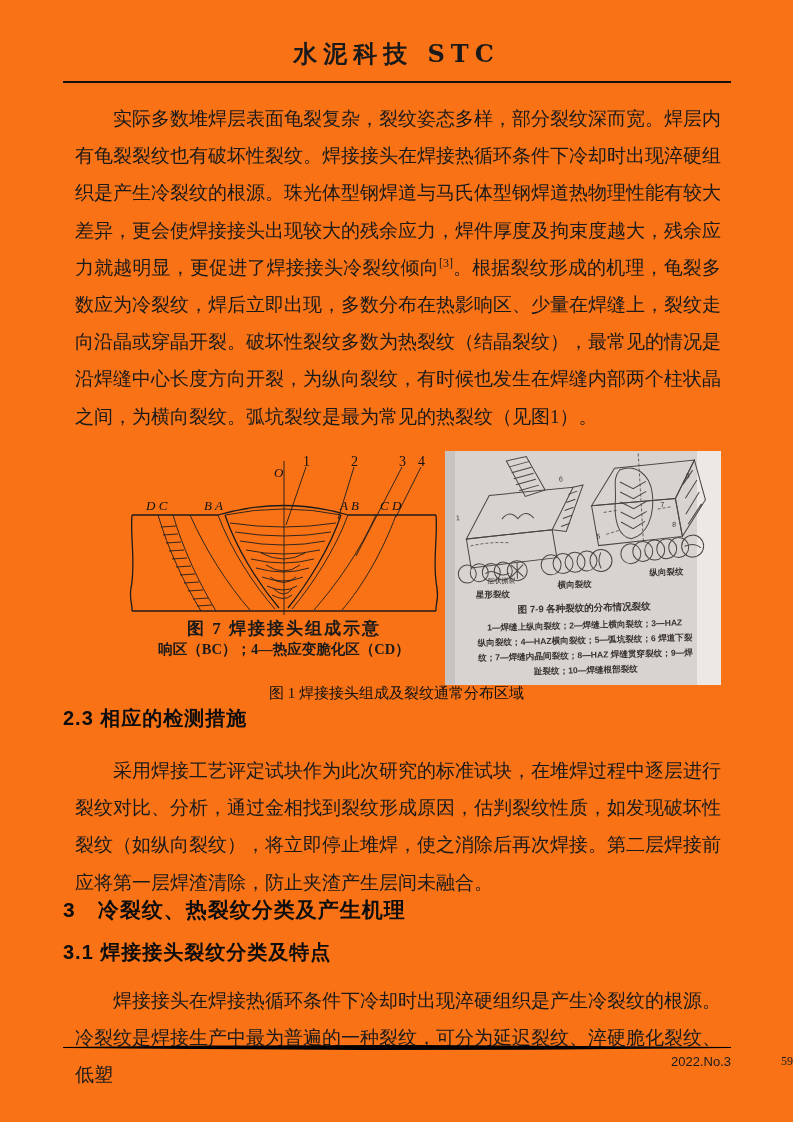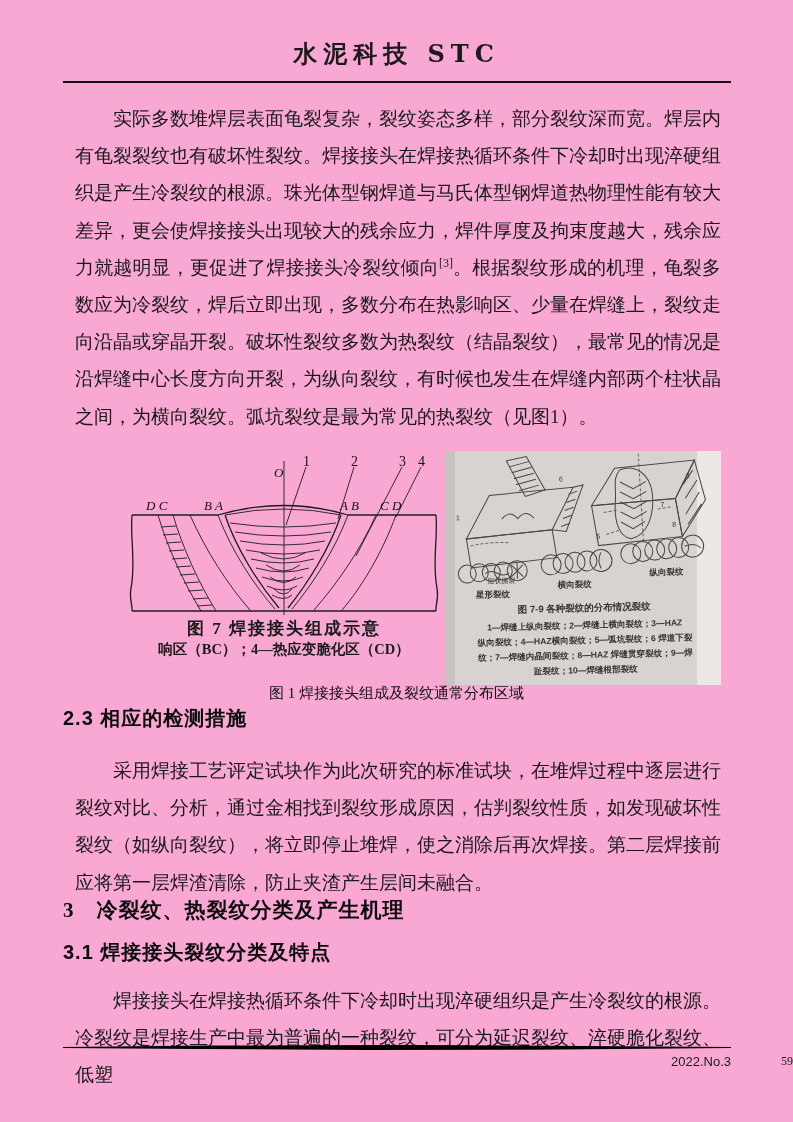--- a/index.html
+++ b/index.html
@@ -1,16 +1,16 @@
 <!DOCTYPE html>
 <html><head>
 <meta charset="utf-8">
 <style>
   html,body{margin:0;padding:0;background:#fff;}
-  .page{position:relative;width:793px;height:1122px;background:#f9a8d4;overflow:hidden;
+  .page{position:relative;width:793px;height:1122px;background:#f97316;overflow:hidden;
         font-family:"Liberation Serif","DejaVu Serif",serif;color:#1a1a1a;}
   .journal-title{position:absolute;top:38px;left:0;right:0;text-align:center;
         font-size:24px;letter-spacing:6px;font-weight:600;
         font-family:"DejaVu Serif","Liberation Serif",serif;}
   .header-rule{position:absolute;top:81px;left:63px;width:668px;height:0;
         border-top:2px solid #111;}
   .body-block{position:absolute;left:63px;width:670px;font-size:19px;line-height:37.2px;
         text-align:justify;}
   .tb1{top:88px;}
   .p-noindent{text-indent:0;margin:0;}
@@ -23,21 +23,21 @@
         font-family:"Liberation Serif",serif;}
   .diagram-caption .t{font-size:17px;letter-spacing:2px;margin-top:2px;}
   .diagram-caption .l{font-size:14.5px;letter-spacing:0;line-height:19px;}
   .fig-photo{position:absolute;left:445px;top:-2px;width:276px;height:234px;}
   .fig1-caption{position:absolute;top:684px;left:0;right:0;text-align:center;
         font-size:15px;font-family:Liberation Serif, serif;color:#111;}
   .h-sans{position:absolute;left:63px;margin:0;font-family:"Liberation Sans","DejaVu Sans",sans-serif;
         font-weight:700;color:#0d0d0d;}
   .h23{top:705px;font-size:20px;letter-spacing:1px;}
   .tb3{top:740px;}
-  .h3{top:896px;font-size:21px;letter-spacing:1px;font-family:Liberation Serif, serif;}
+  .h3{top:896px;font-size:21px;letter-spacing:1px;}
   .h31{top:939px;font-size:20px;letter-spacing:1px;}
   .tb4{top:970px;}
   .footer-line{position:absolute;top:1045px;left:63px;width:668px;height:5px;background:#000;
         clip-path:polygon(0% 38%,22% 12%,48% 0%,52% 0%,78% 18%,100% 42%,100% 58%,70% 95%,45% 100%,20% 80%,0% 58%);}
   .footer-page{position:absolute;top:1054px;left:0;right:0;text-align:right;font-size:12px;
         font-family:Liberation Serif, serif;}
   .footer-issue{position:absolute;top:1054px;right:62px;font-size:13px;
         font-family:"Liberation Sans","DejaVu Sans",sans-serif;}
   .dg{stroke:#1c1c1c;fill:none;stroke-width:1.3;}
   .dg-thin{stroke:#1c1c1c;fill:none;stroke-width:0.9;}

